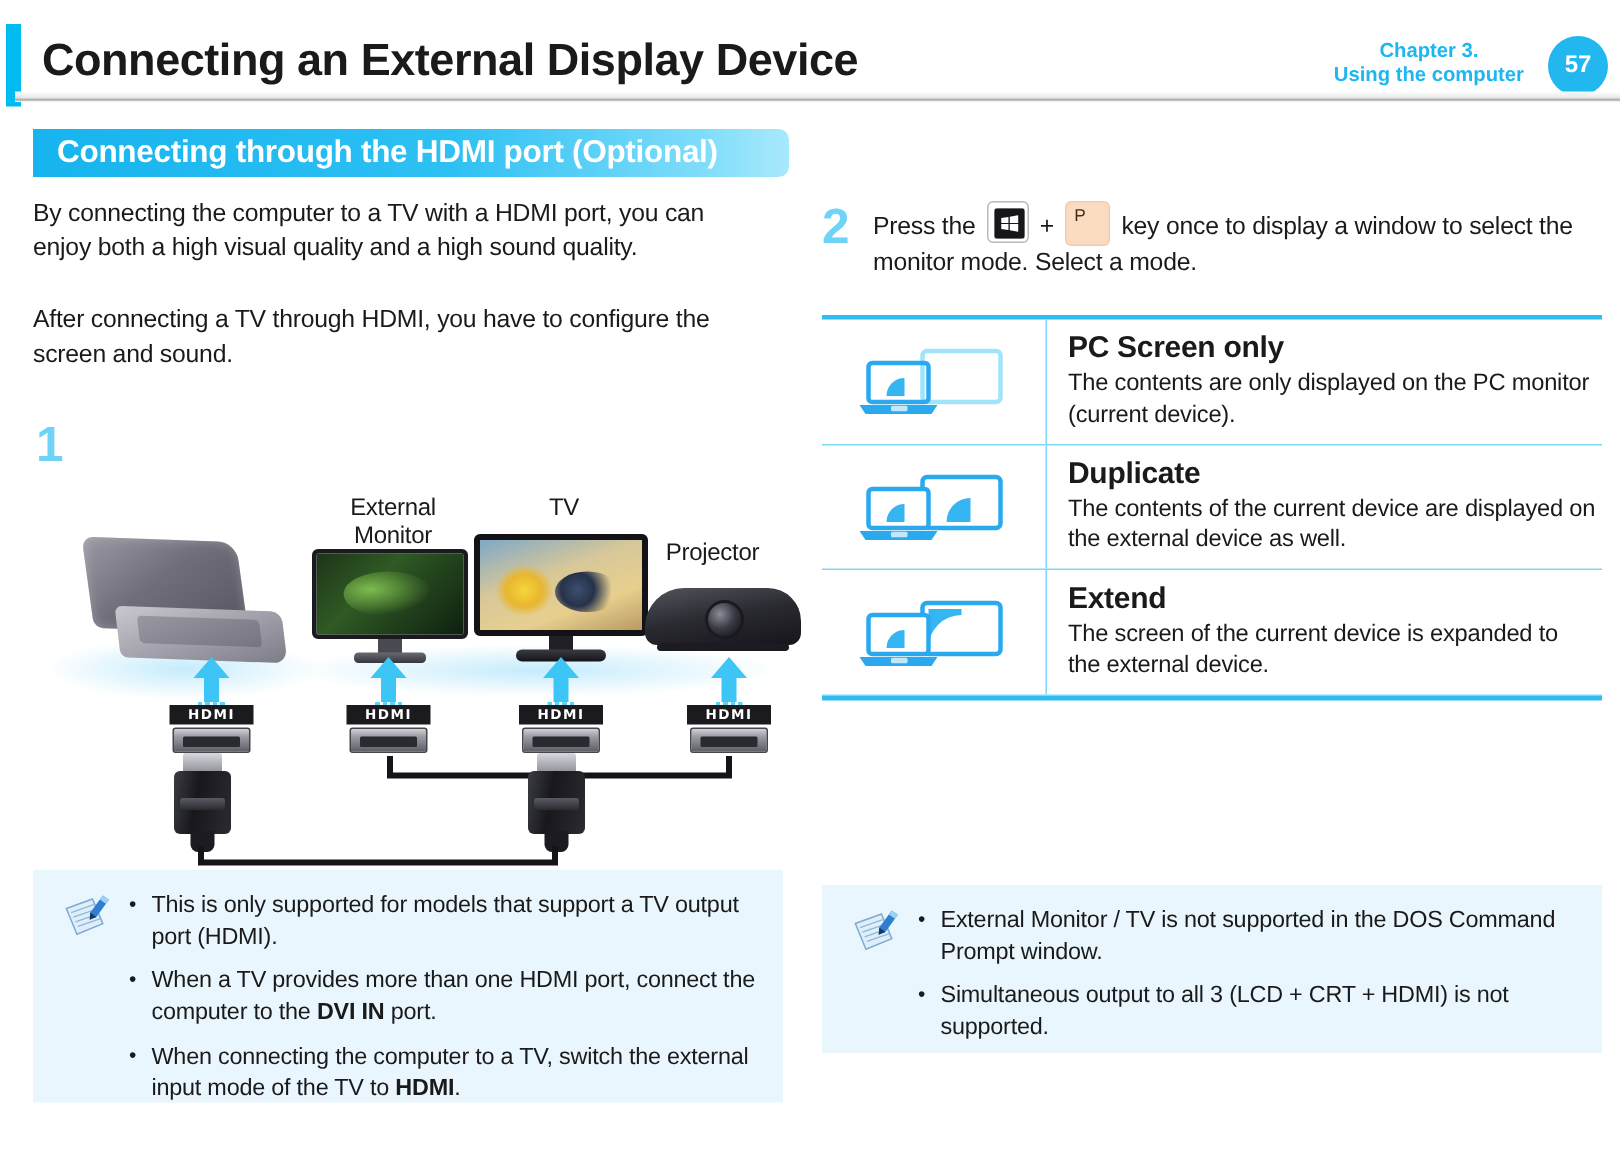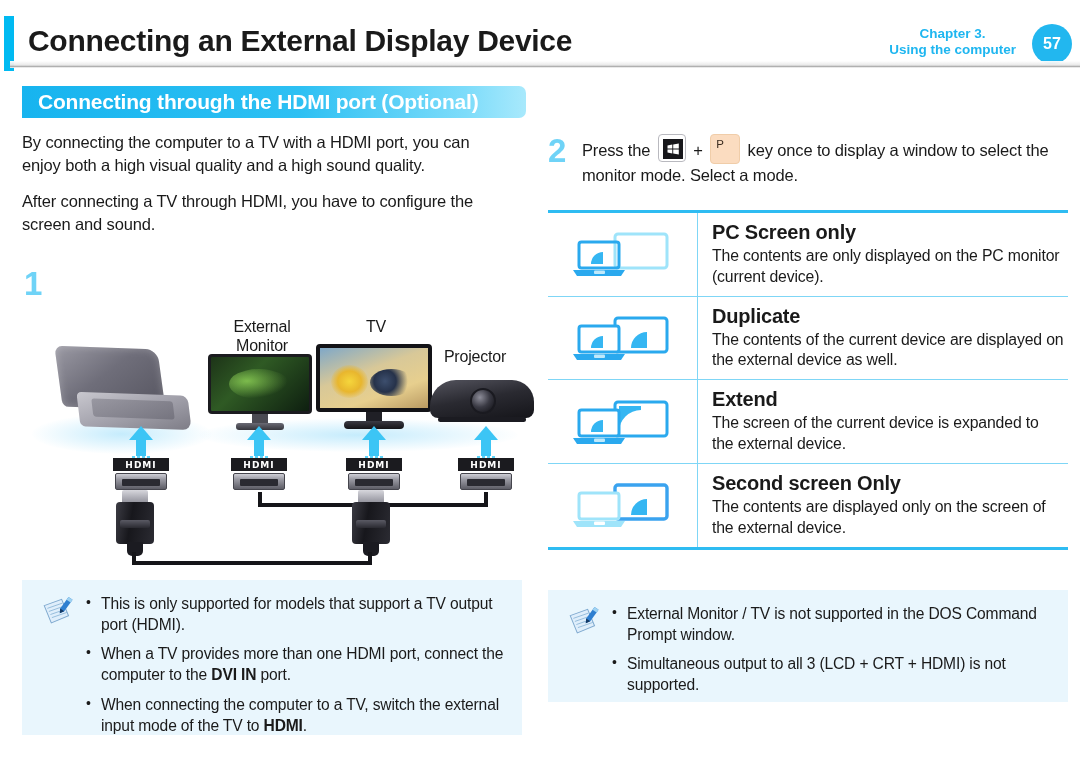--- a/index.html
+++ b/index.html
@@ -61,21 +61,21 @@
   .section-bar-label {
     padding-left: 16px; color: #ffffff; font-size: 21px; font-weight: bold;
     letter-spacing: -0.2px; white-space: nowrap;
   }
 
   .para {
     font-size: 16.5px; line-height: 1.37; color: #1a1a1a;
     letter-spacing: -0.15px;
   }
   .p1 { margin-top: 13px; width: 490px; }
-  .p2 { margin-top: 14px; width: 495px; }
+  .p2 { margin-top: 26px; width: 495px; }
 
   
   .step { position: relative; display: flex; align-items: flex-start; }
   .step-num {
     font-size: 33px; font-weight: bold; color: #6fd3f7;
     line-height: 1; width: 34px; flex: none; text-align: left;
   }
   .step-body { font-size: 16.5px; line-height: 1.45; letter-spacing: -0.15px; }
 
   #step1 { margin-top: 30px; padding-left: 2px; }
@@ -526,35 +526,20 @@
             <path d="M2 42 L54 42 L50 48 L6 48 Z" fill="#2aa9ee"></path>
             <rect x="23" y="42.5" width="11" height="3.6" rx="1" fill="#bfe9fb"></rect>
           </svg>
         </div>
         <div class="mode-text-cell">
           <div class="mode-title">Extend</div>
           <div class="mode-desc">The screen of the current device is expanded to the external device.</div>
         </div>
       </div>
 
-      <div class="mode-row last">
-        <div class="mode-icon-cell">
-          <svg width="104" height="52" viewBox="0 0 104 52">
-            <rect x="44" y="6" width="52" height="34" rx="3" fill="none" stroke="#3aa3ef" stroke-width="3.4"></rect>
-            <path d="M60 36 A16 16 0 0 1 76 20 L76 36 Z" fill="#35b6f2"></path>
-            <rect x="8" y="14" width="40" height="26" rx="2.5" fill="#ffffff" stroke="#9fe4fa" stroke-width="3"></rect>
-            <path d="M2 42 L54 42 L50 48 L6 48 Z" fill="#9fe4fa"></path>
-            <rect x="23" y="42.5" width="11" height="3.6" rx="1" fill="#ffffff"></rect>
-          </svg>
-        </div>
-        <div class="mode-text-cell">
-          <div class="mode-title">Second screen Only</div>
-          <div class="mode-desc">The contents are displayed only on the screen of the external device.</div>
-        </div>
-      </div>
 
       <div class="mt-bot"></div>
     </div>
   </div>
 
   <div class="note-box" id="note-right">
     <svg class="note-icon" viewBox="0 0 40 36">
       <g transform="rotate(-12 20 18)">
         <path d="M4 8 L26 5 L30 26 L8 30 Z" fill="#dfeefb" stroke="#7fa9cf" stroke-width="1.2"></path>
         <path d="M7 12 L26 9.6" stroke="#8fb8d8" stroke-width="1"></path>

